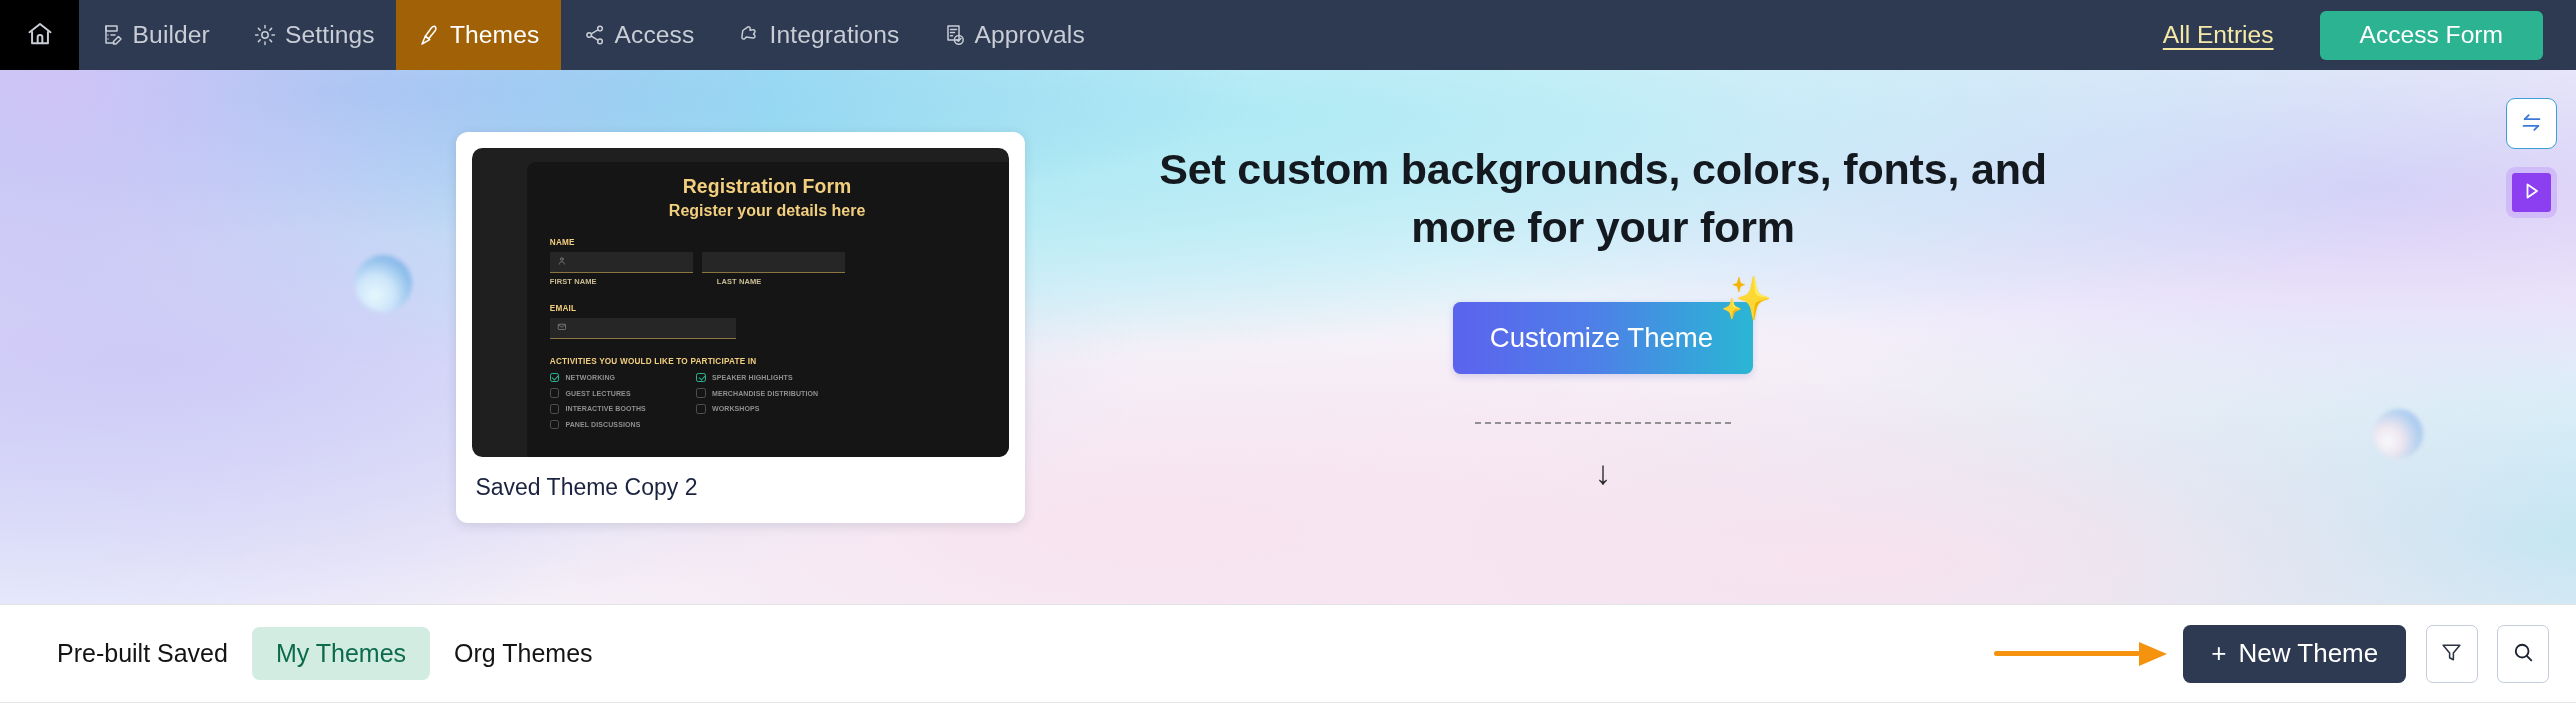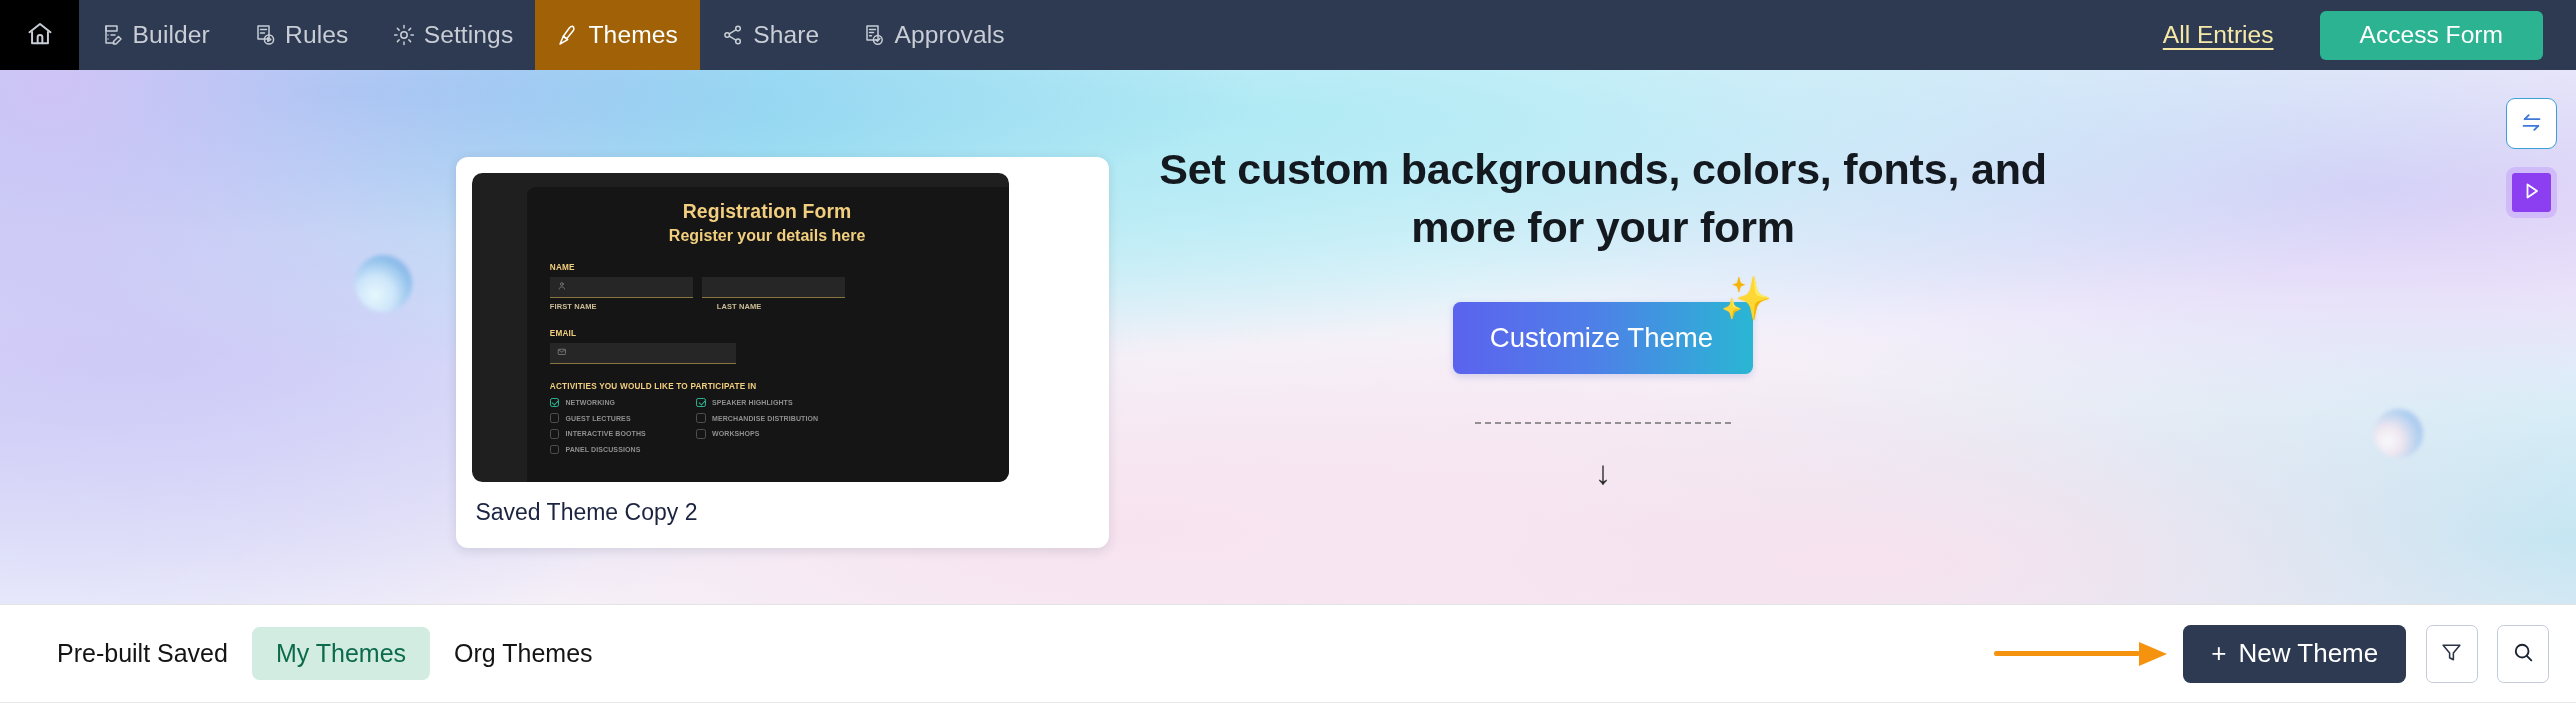--- a/index.html
+++ b/index.html
@@ -62,21 +62,21 @@
     opacity:.85;
   }
   .orb-b {
     left:2374px; top:339px; width:49px; height:49px;
     background:radial-gradient(circle at 28% 65%, #ffffff 0%, #f4e6ef 30%, #9fc6ef 70%, #b9a6e6 100%);
     opacity:.8;
   }
 
   
   .theme-card {
-    position:absolute; left:456px; top:157px; width:653px; height:391px;
+    position:absolute; left:456px; top:132px; width:569px; height:391px;
     background:#ffffff; border-radius:12px;
     box-shadow:0 2.2px 10.4px rgba(30,40,70,.13);
     padding:16.4px 16.4px 0 16.4px;
   }
   .preview {
     width:537px; height:309px; background:#1f1f1f;
     border-radius:10.4px; overflow:hidden; position:relative;
     padding:10.4px 0 0 0;
   }
   .preview-inner {
@@ -238,31 +238,20 @@
         <path d="M5 3h11v5H5z"></path>
           <path d="M5 3v17h8"></path>
           <path d="M7 12h.01M7 16h.01"></path>
         <path d="M10 12h4"></path>
           <path d="M17.5 13.5 20 16l-5 5h-2.5v-2.5z"></path>
       </svg>
     </span>
     <span>Builder</span>
   </div>
 
-  <div class="nav-item">
-    <span class="ic">
-      <svg width="24" height="24" viewBox="0 0 24 24" fill="none" stroke="#c8cdd6" stroke-width="1.5" stroke-linecap="round" stroke-linejoin="round">
-        <path d="M5 3h11v13H5z"></path>
-          <path d="M7.5 6.5h6M7.5 10h4"></path>
-        <circle cx="16" cy="16.5" r="4.6"></circle>
-          <path d="M14.8 14.7v3.6l3-1.8z"></path>
-      </svg>
-    </span>
-    <span>Rules</span>
-  </div>
 
   <div class="nav-item">
     <span class="ic">
       <svg width="24" height="24" viewBox="0 0 24 24" fill="none" stroke="#c8cdd6" stroke-width="1.5" stroke-linecap="round" stroke-linejoin="round">
         <circle cx="12" cy="12" r="3.2"></circle>
         <path d="M12 2.6v2.4M12 19v2.4M21.4 12H19M5 12H2.6M18.6 5.4l-1.7 1.7M7.1 16.9l-1.7 1.7M18.6 18.6l-1.7-1.7M7.1 7.1 5.4 5.4"></path>
       </svg>
     </span>
     <span>Settings</span>
   </div>
@@ -279,23 +268,31 @@
 
   <div class="nav-item">
     <span class="ic">
       <svg width="24" height="24" viewBox="0 0 24 24" fill="none" stroke="#c8cdd6" stroke-width="1.5" stroke-linecap="round" stroke-linejoin="round">
         <circle cx="17" cy="5.6" r="2.3"></circle>
           <circle cx="6.2" cy="12" r="2.3"></circle>
           <circle cx="17" cy="18.4" r="2.3"></circle>
         <path d="M8.3 10.9 14.9 6.8M8.3 13.1l6.6 4.1"></path>
       </svg>
     </span>
-    <span>Share</span>
-  </div>
-
+    <span>Access</span>
+  </div>
+
+  <div class="nav-item">
+    <span class="ic">
+      <svg width="24" height="24" viewBox="0 0 24 24" fill="none" stroke="#c8cdd6" stroke-width="1.5" stroke-linecap="round" stroke-linejoin="round">
+        <path d="M9.2 4.4c1.2-1.3 3.2-.4 3 1.4l-.2 1.4 2.8-.4c1.8-.3 2.9 1.7 1.7 3l-1 1.1 1 1.1c1.2 1.3.1 3.3-1.7 3l-6.6-1-1.3 1.4c-1.2 1.3-3.2.4-3-1.4l.9-6.5z"></path>
+      </svg>
+    </span>
+    <span>Integrations</span>
+  </div>
 
   <div class="nav-item">
     <span class="ic">
       <svg width="24" height="24" viewBox="0 0 24 24" fill="none" stroke="#c8cdd6" stroke-width="1.5" stroke-linecap="round" stroke-linejoin="round">
         <path d="M5 3h11v14H5z"></path>
           <path d="M7.5 6.5h6M7.5 9.6h4M7.5 12.7h2"></path>
         <circle cx="15.8" cy="16.8" r="4.4"></circle>
           <path d="m13.9 16.8 1.4 1.4 2.6-2.8"></path>
       </svg>
     </span>

